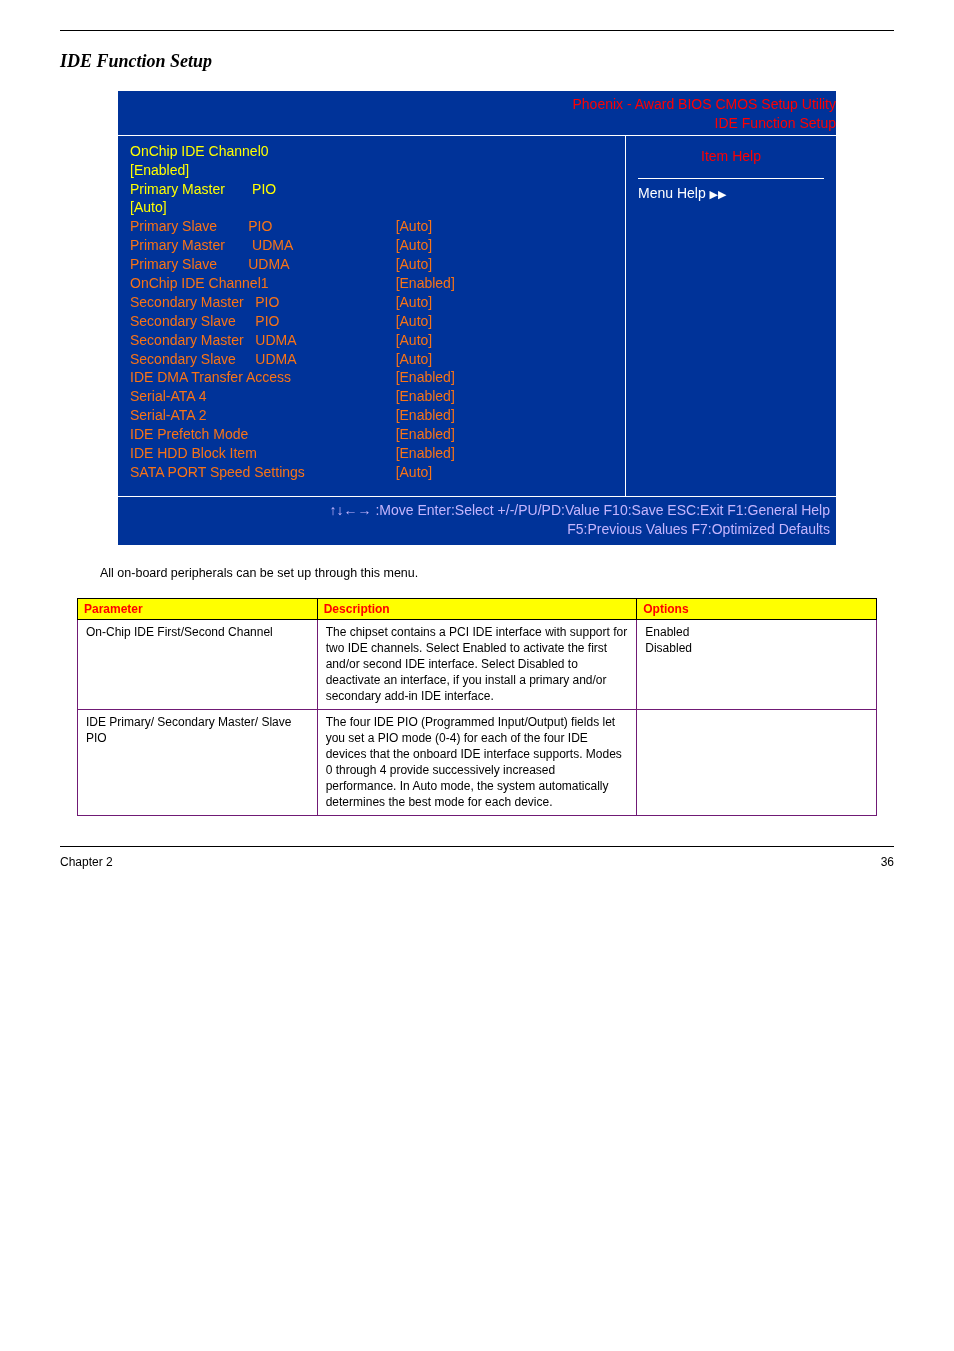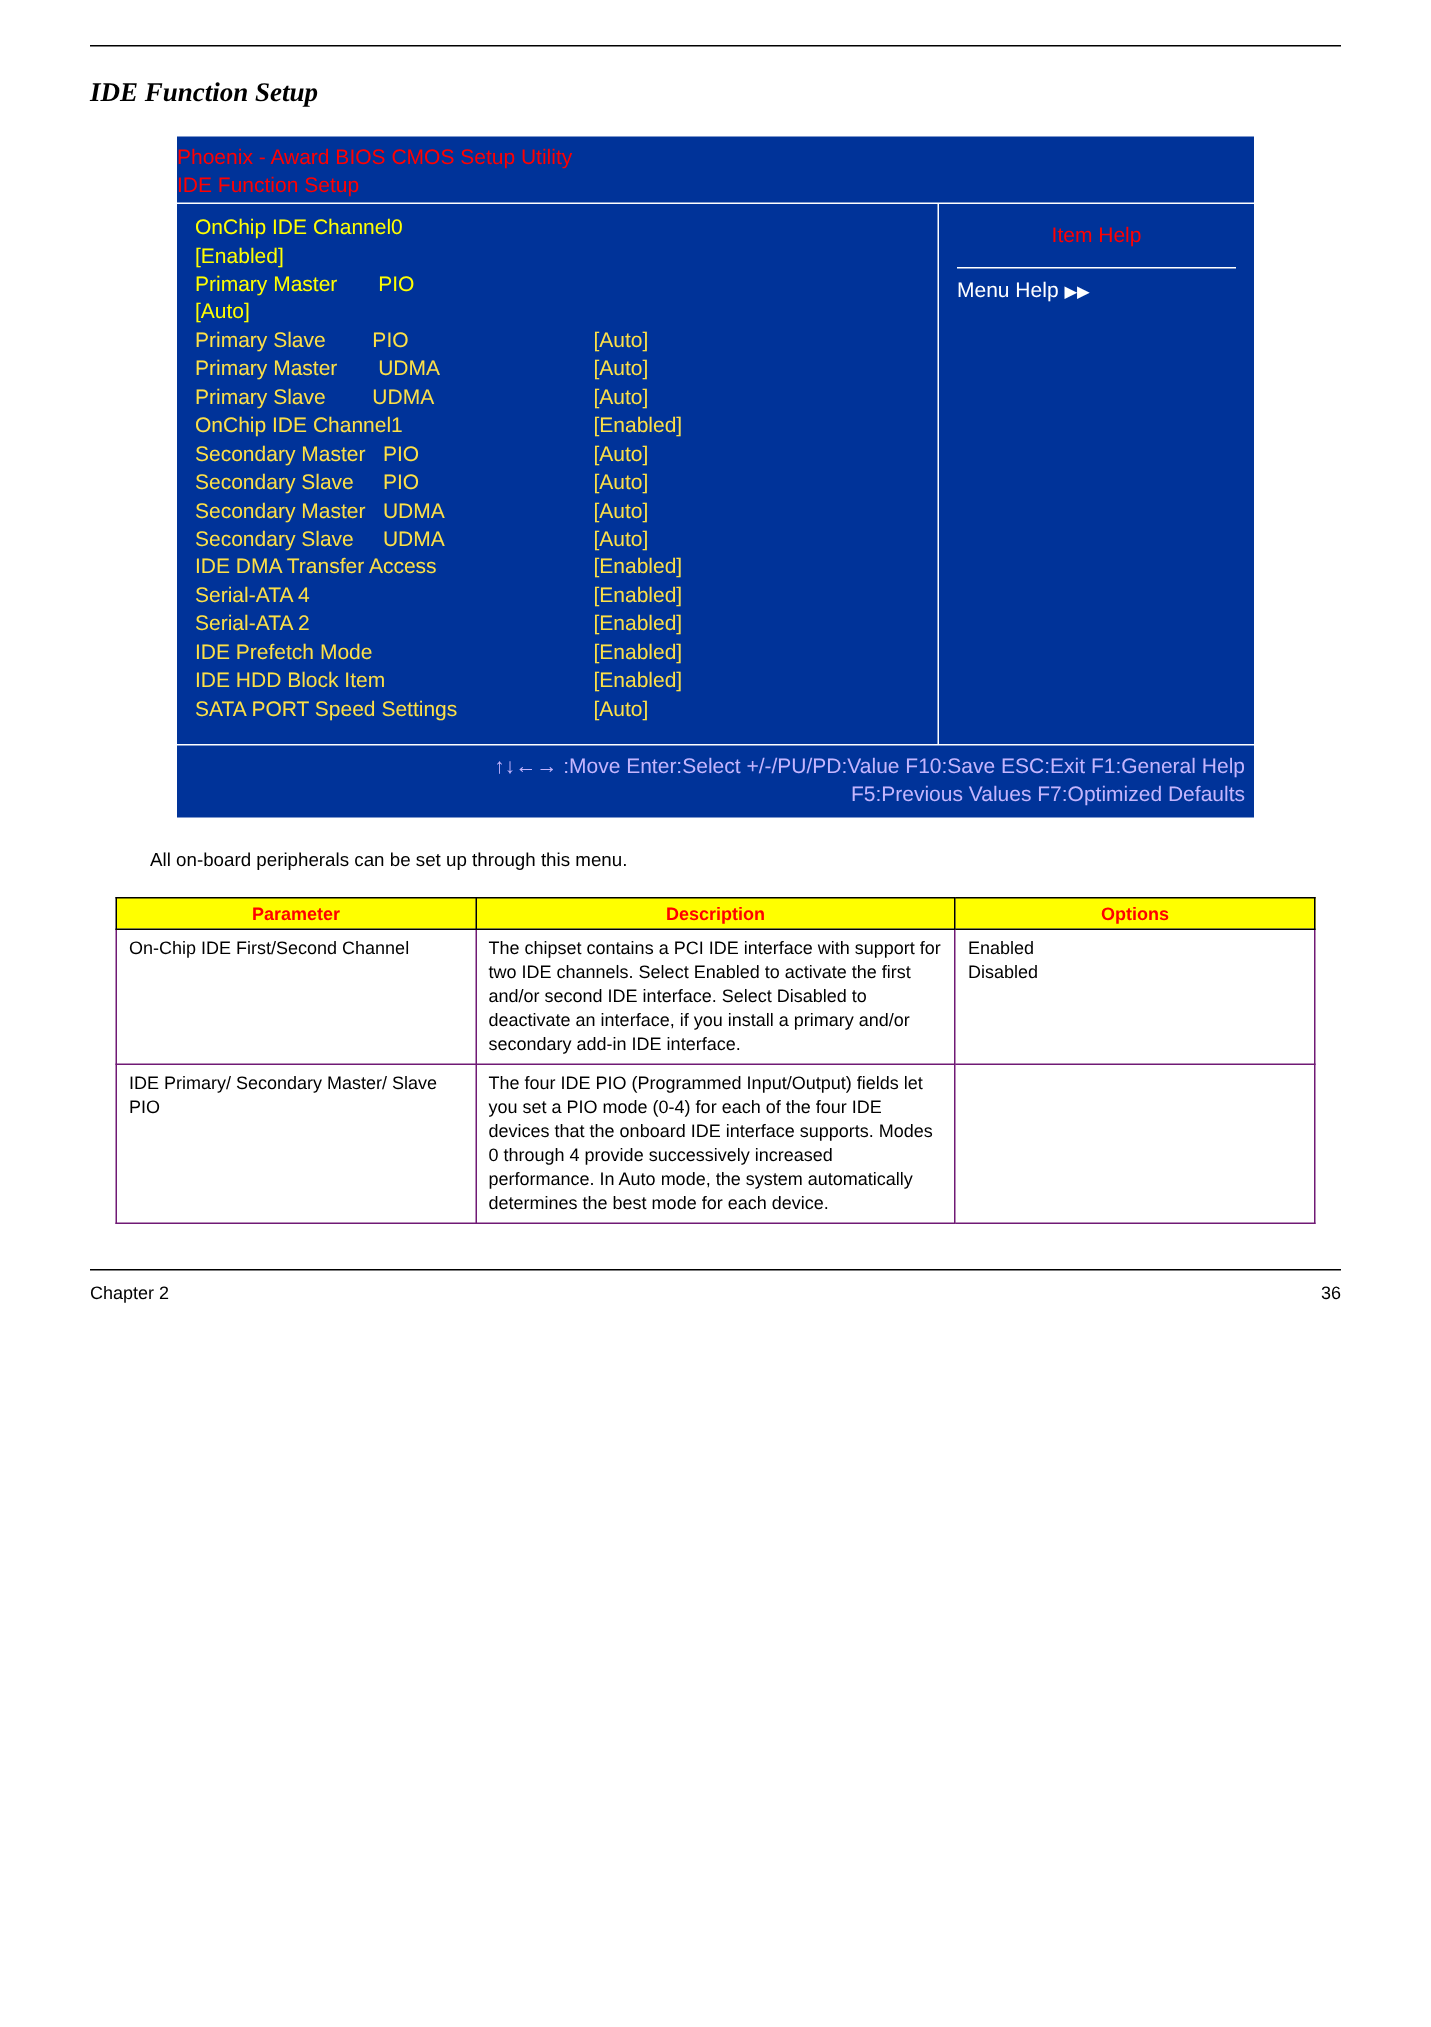--- a/index.html
+++ b/index.html
@@ -32,37 +32,37 @@
   }
   .bios-box {
     width: 720px;
     border: 1px solid #fff;
     font-family: Arial, sans-serif;
     font-size: 14px;
   }
   .bios-header {
     background: #003399;
     color: #ff0000;
-    text-align: left;
+    text-align: right;
     padding: 4px 0 2px 0;
     line-height: 1.35;
     border-bottom: 1px solid #fff;
   }
   .bios-body {
     display: flex;
     background: #003399;
   }
   .bios-left {
     flex: 1;
     padding: 6px 12px 14px 12px;
     border-right: 1px solid #fff;
   }
   .bios-row {
     display: flex;
-    color: #fde047;
+    color: #f97316;
     line-height: 1.35;
   }
   .bios-row.yellow { color: #ffff00; flex-direction: column; }
   .bios-label { width: 55%; white-space: pre; }
   .bios-value { width: 45%; white-space: pre; }
   .bios-right {
     width: 210px;
     color: #fff;
     padding: 6px 12px;
   }
@@ -96,21 +96,21 @@
   }
   table.param {
     border-collapse: collapse;
     width: 800px;
     font-size: 12px;
   }
   table.param th {
     background: #ffff00;
     color: #ff0000;
     font-weight: bold;
-    text-align: center;
+    text-align: left;
     border: 1px solid #000;
     padding: 3px 6px;
   }
   table.param td {
     border: 1px solid #701a75;
     padding: 4px 8px;
     vertical-align: top;
     line-height: 1.35;
   }
   .col-param { width: 30%; }

